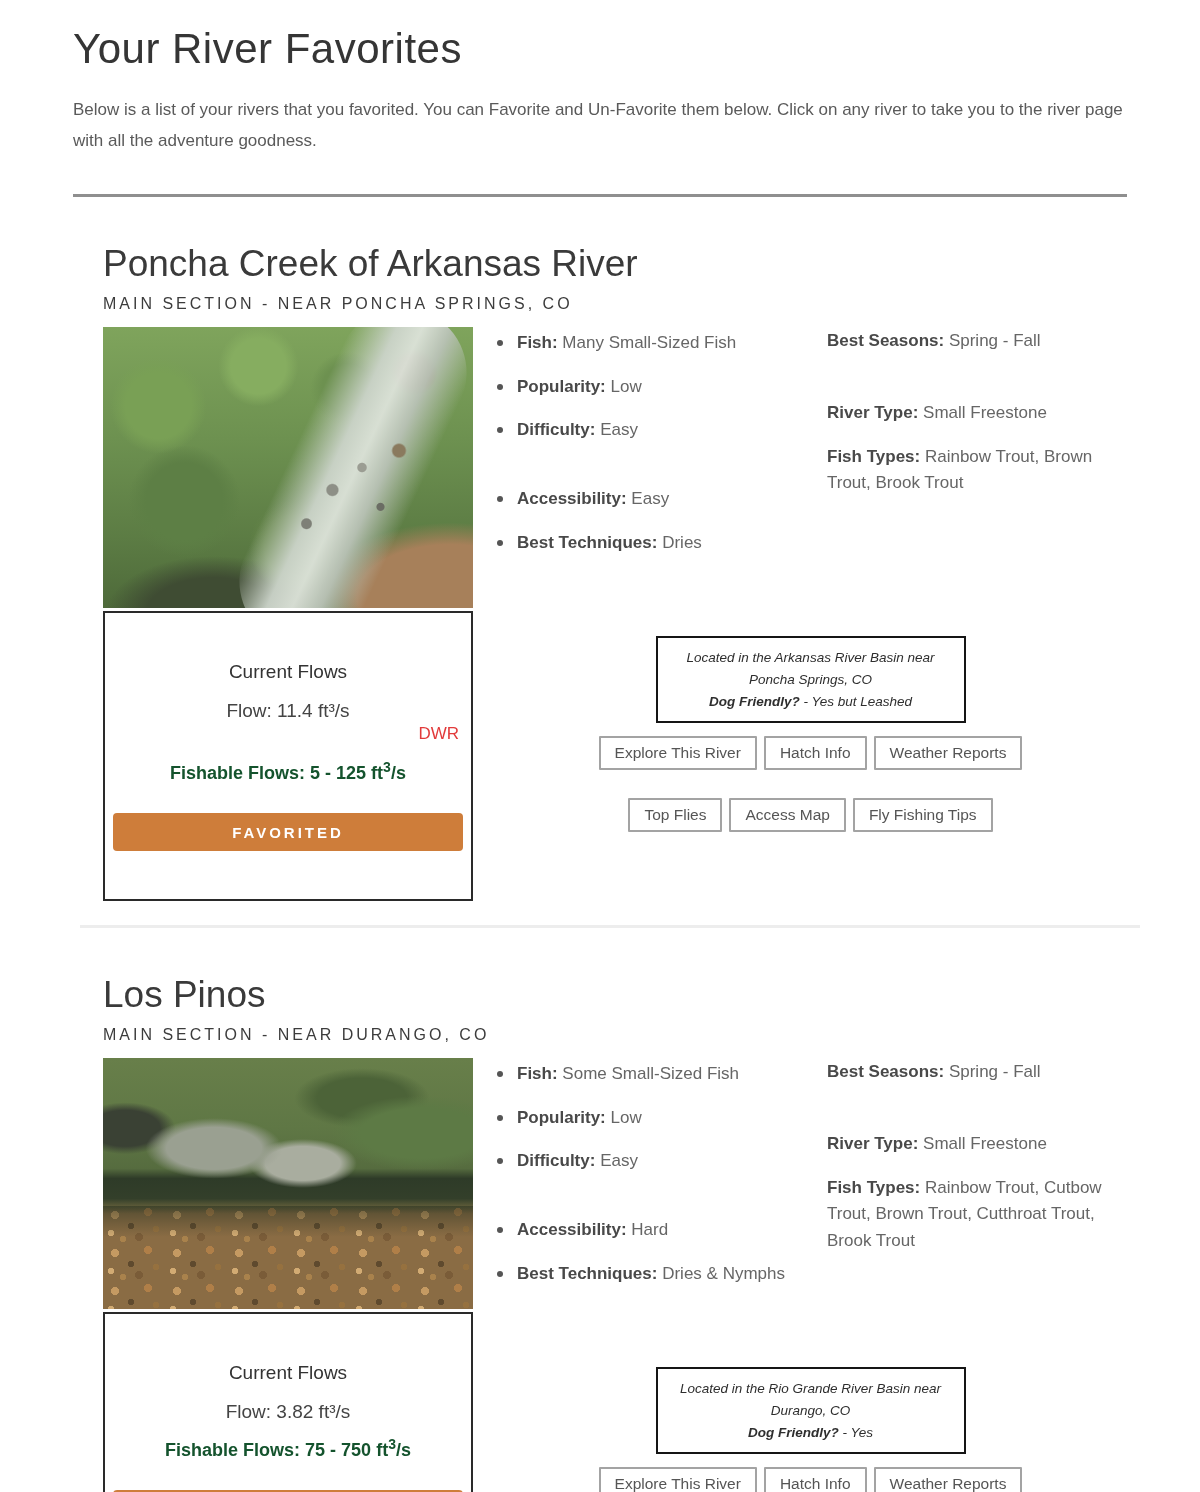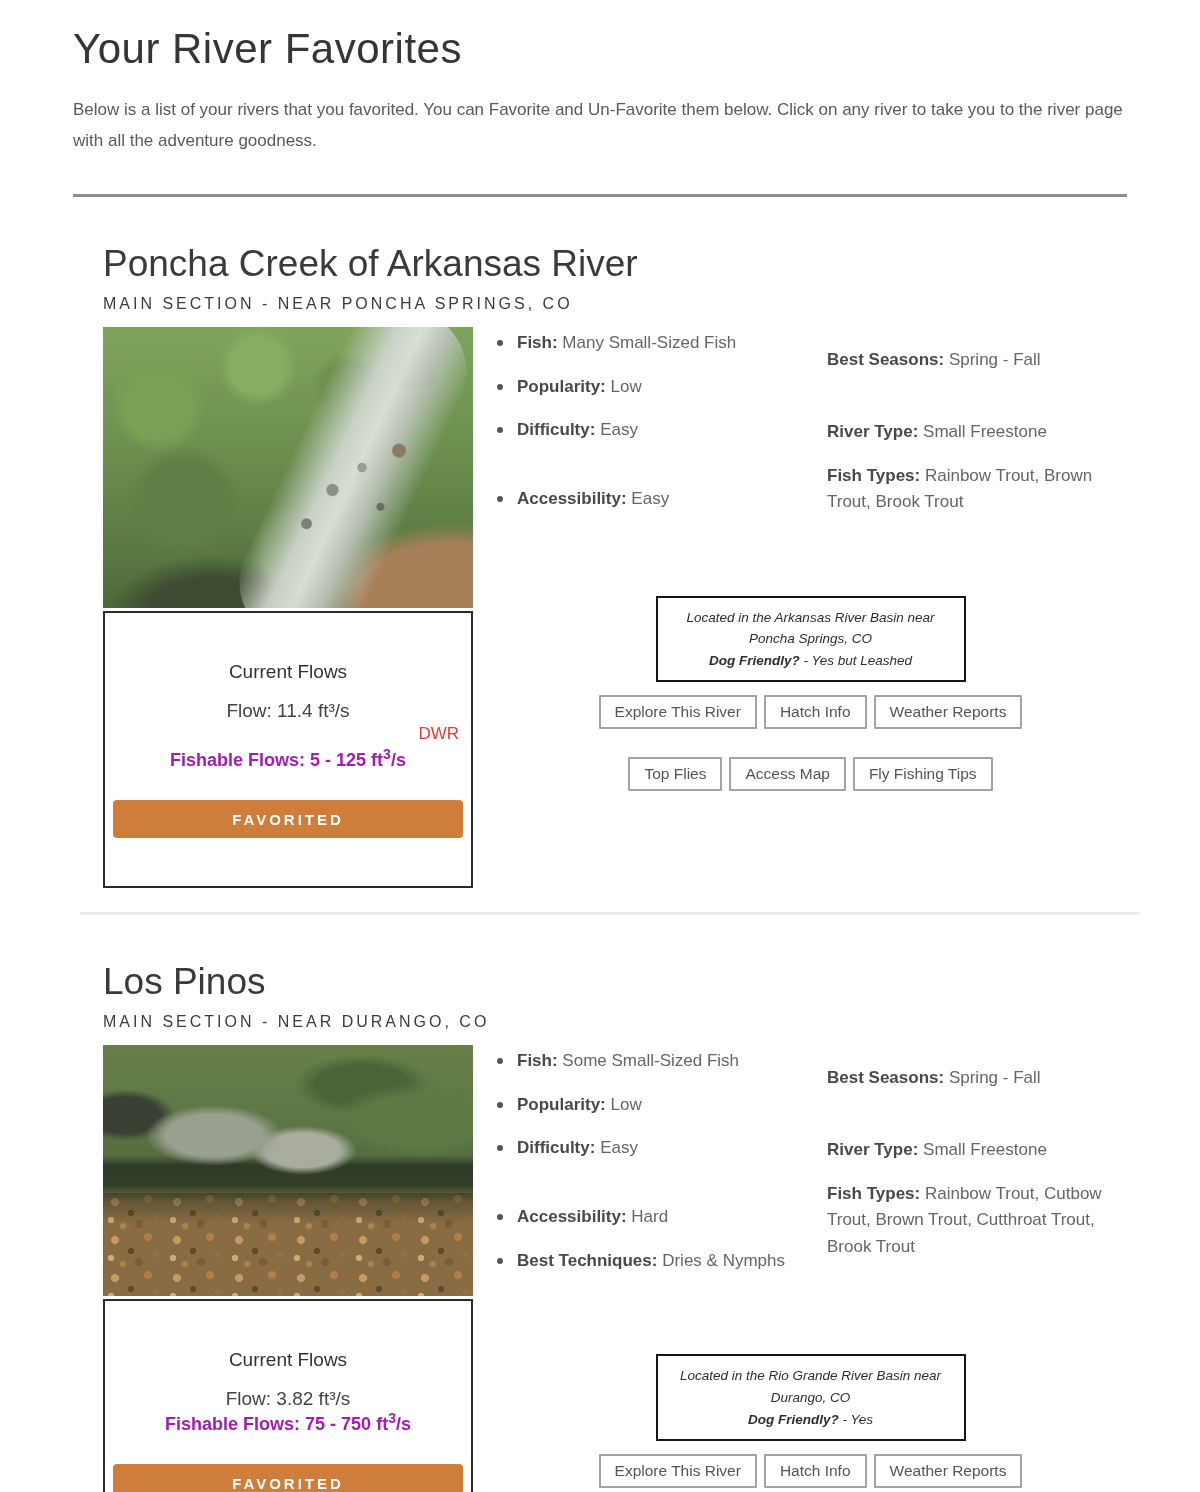--- a/index.html
+++ b/index.html
@@ -79,37 +79,37 @@
     background-size:100% 100%,62px 38px,62px 38px,62px 38px,62px 38px,62px 38px,62px 38px,62px 38px;
   }
   
   .flows-box{
     border:2px solid #2a2a2a;margin-top:3px;text-align:center;
     padding:48px 0 48px 0;background:#fff;
   }
   .flows-heading{font-size:19px;color:#333;}
   .flow-line{font-size:19px;color:#444;margin-top:17px;}
   .flow-src{font-size:17px;color:#e23b3b;text-align:right;padding-right:12px;line-height:24px;cursor:pointer;}
-  .fishable{font-size:18px;font-weight:bold;color:#a21caf;}
+  .fishable{font-size:18px;font-weight:bold;color:#14532d;margin-top:13px;}
   .fishable sup{font-size:14px;}
   .fav-btn{
     display:block;width:calc(100% - 16px);margin:29px 8px 0 8px;height:38px;
     background:#ce7d3a;border:none;border-radius:4px;cursor:pointer;
     color:#fff;font-weight:bold;font-size:15px;letter-spacing:3px;
     font-family:"Liberation Sans","DejaVu Sans",sans-serif;
   }
   
   .attrs-row{display:flex;margin-top:0;}
   .attr-list{list-style:none;margin:4px 0 0 0;padding:0;width:333px;flex:0 0 333px;}
   .attr-list li{position:relative;padding-left:23px;font-size:17px;line-height:1.45;margin-bottom:19px;}
   .attr-list li::before{content:"";position:absolute;left:3px;top:9px;width:6px;height:6px;border-radius:50%;background:#555;}
   .attr-list li.gap{margin-top:44px;}
   .attr-label{font-weight:bold;color:#494949;}
   .attr-value{color:#666;}
-  .attr-col2{flex:1;margin-top:20px;}
+  .attr-col2{flex:1;margin-top:1px;}
   .attr2{font-size:17px;line-height:1.55;margin-bottom:18px;max-width:330px;}
   .attr2.gap-big{margin-top:45px;}
   
   .bottom-stack{margin-top:62px;display:flex;flex-direction:column;align-items:center;}
   .loc-box{
     width:286px;border:2px solid #151515;padding:9px 10px;text-align:center;
     font-style:italic;font-size:13.5px;line-height:1.6;color:#2e2e2e;
   }
   .dog-label{font-weight:bold;font-style:italic;}
   .btn-row{display:flex;justify-content:center;gap:7px;margin-top:13px;}
@@ -149,20 +149,21 @@
         </div>
       </div>
 
       <div class="right-col">
         <div class="attrs-row">
           <ul class="attr-list">
             <li><span class="attr-label">Fish:</span> <span class="attr-value">Many Small-Sized Fish</span></li>
             <li><span class="attr-label">Popularity:</span> <span class="attr-value">Low</span></li>
             <li><span class="attr-label">Difficulty:</span> <span class="attr-value">Easy</span></li>
             <li class="gap"><span class="attr-label">Accessibility:</span> <span class="attr-value">Easy</span></li>
+            <li><span class="attr-label">Best Techniques:</span> <span class="attr-value">Dries</span></li>
           </ul>
           <div class="attr-col2">
             <div class="attr2"><span class="attr-label">Best Seasons:</span> <span class="attr-value">Spring - Fall</span></div>
             <div class="attr2 gap-big"><span class="attr-label">River Type:</span> <span class="attr-value">Small Freestone</span></div>
             <div class="attr2"><span class="attr-label">Fish Types:</span> <span class="attr-value">Rainbow Trout, Brown Trout, Brook Trout</span></div>
           </div>
         </div>
 
         <div class="bottom-stack">
           <div class="loc-box">

